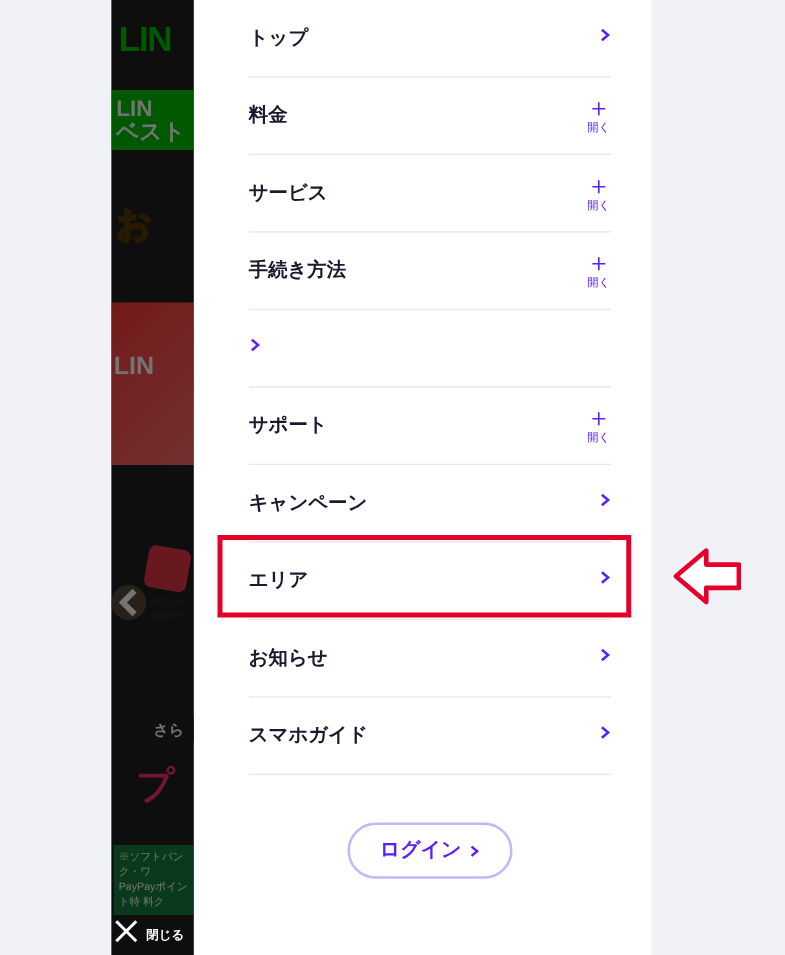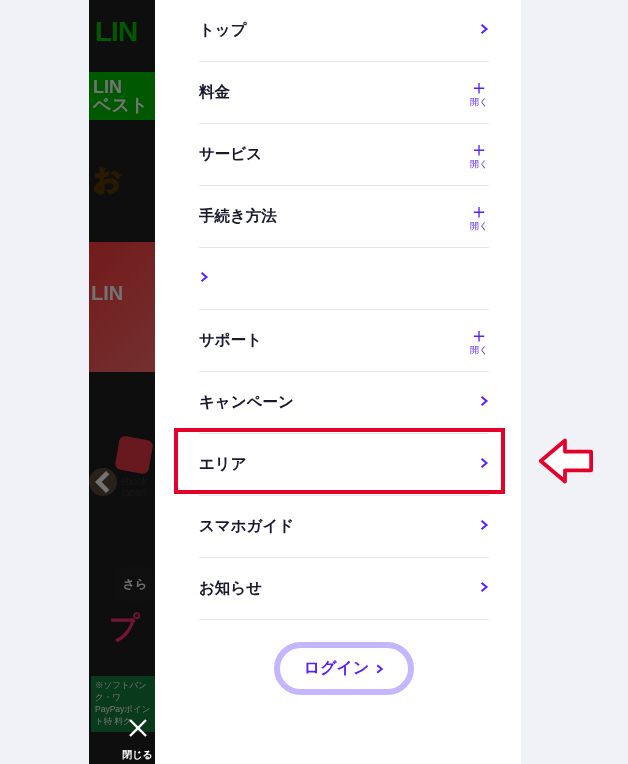--- a/index.html
+++ b/index.html
@@ -112,31 +112,32 @@
     .menu-item .action-icon{ color:#5a1fff; }
     .menu-item .chev svg{ width:10px; height:14px; stroke:#5a1fff; stroke-width:2.4; fill:none; }
     .menu-item .plus { font-size:20px; font-weight:400; line-height:1; }
     .menu-item .plus + .open{
       font-size:9px; color:#5a1fff; font-weight:400; margin-top:-1px;
     }
     .login-wrap{
       display:flex; justify-content:center; padding:22px 0;
     }
     .login-btn{
-      border:6px solid #c4b5fd; color:#5a1fff;
+      border:2px solid #c4b5fd; color:#5a1fff;
       background:#fff; border-radius:28px;
       padding:10px 24px;
       font-size:16px; font-weight:800;
       display:flex; align-items:center; gap:6px;
       cursor:pointer;
+      margin-top:16px;
     }
     .login-btn svg{width:9px;height:12px;stroke:#5a1fff;stroke-width:2.6;fill:none;}
     .close-wrap{
       position:absolute; left:0; bottom:2px; width:97px;
-      display:flex; flex-direction:column; align-items:center; gap:4px;
+      display:flex; align-items:center; gap:4px;
       color:#fff; z-index:5;
     }
     .close-wrap .x svg{ width:24px;height:24px; stroke:#fff; stroke-width:2.4; fill:none;}
     .close-wrap .txt{ font-size:10px; font-weight:700;}
     .highlight-box{
       position:absolute;
       left:174px; top:428px;
       width:331px; height:66px;
       border:4px solid #e4002b;
       pointer-events:none;
@@ -234,29 +235,29 @@
         </div>
         <div class="menu-item">
           <span class="label">エリア</span>
           <span class="right">
             <span class="action-icon chev"><svg viewBox="0 0 12 14">
                 <polyline points="3,2 9,7 3,12"></polyline>
               </svg></span>
           </span>
         </div>
         <div class="menu-item">
+          <span class="label">お知らせ</span>
+          <span class="right">
+            <span class="action-icon chev"><svg viewBox="0 0 12 14">
+                <polyline points="3,2 9,7 3,12"></polyline>
+              </svg></span>
+          </span>
+        </div>
+        <div class="menu-item">
           <span class="label">スマホガイド</span>
-          <span class="right">
-            <span class="action-icon chev"><svg viewBox="0 0 12 14">
-                <polyline points="3,2 9,7 3,12"></polyline>
-              </svg></span>
-          </span>
-        </div>
-        <div class="menu-item">
-          <span class="label">お知らせ</span>
           <span class="right">
             <span class="action-icon chev"><svg viewBox="0 0 12 14">
                 <polyline points="3,2 9,7 3,12"></polyline>
               </svg></span>
           </span>
         </div>
       </div>
     <div class="login-wrap">
       <button class="login-btn">
         <span>ログイン</span>

